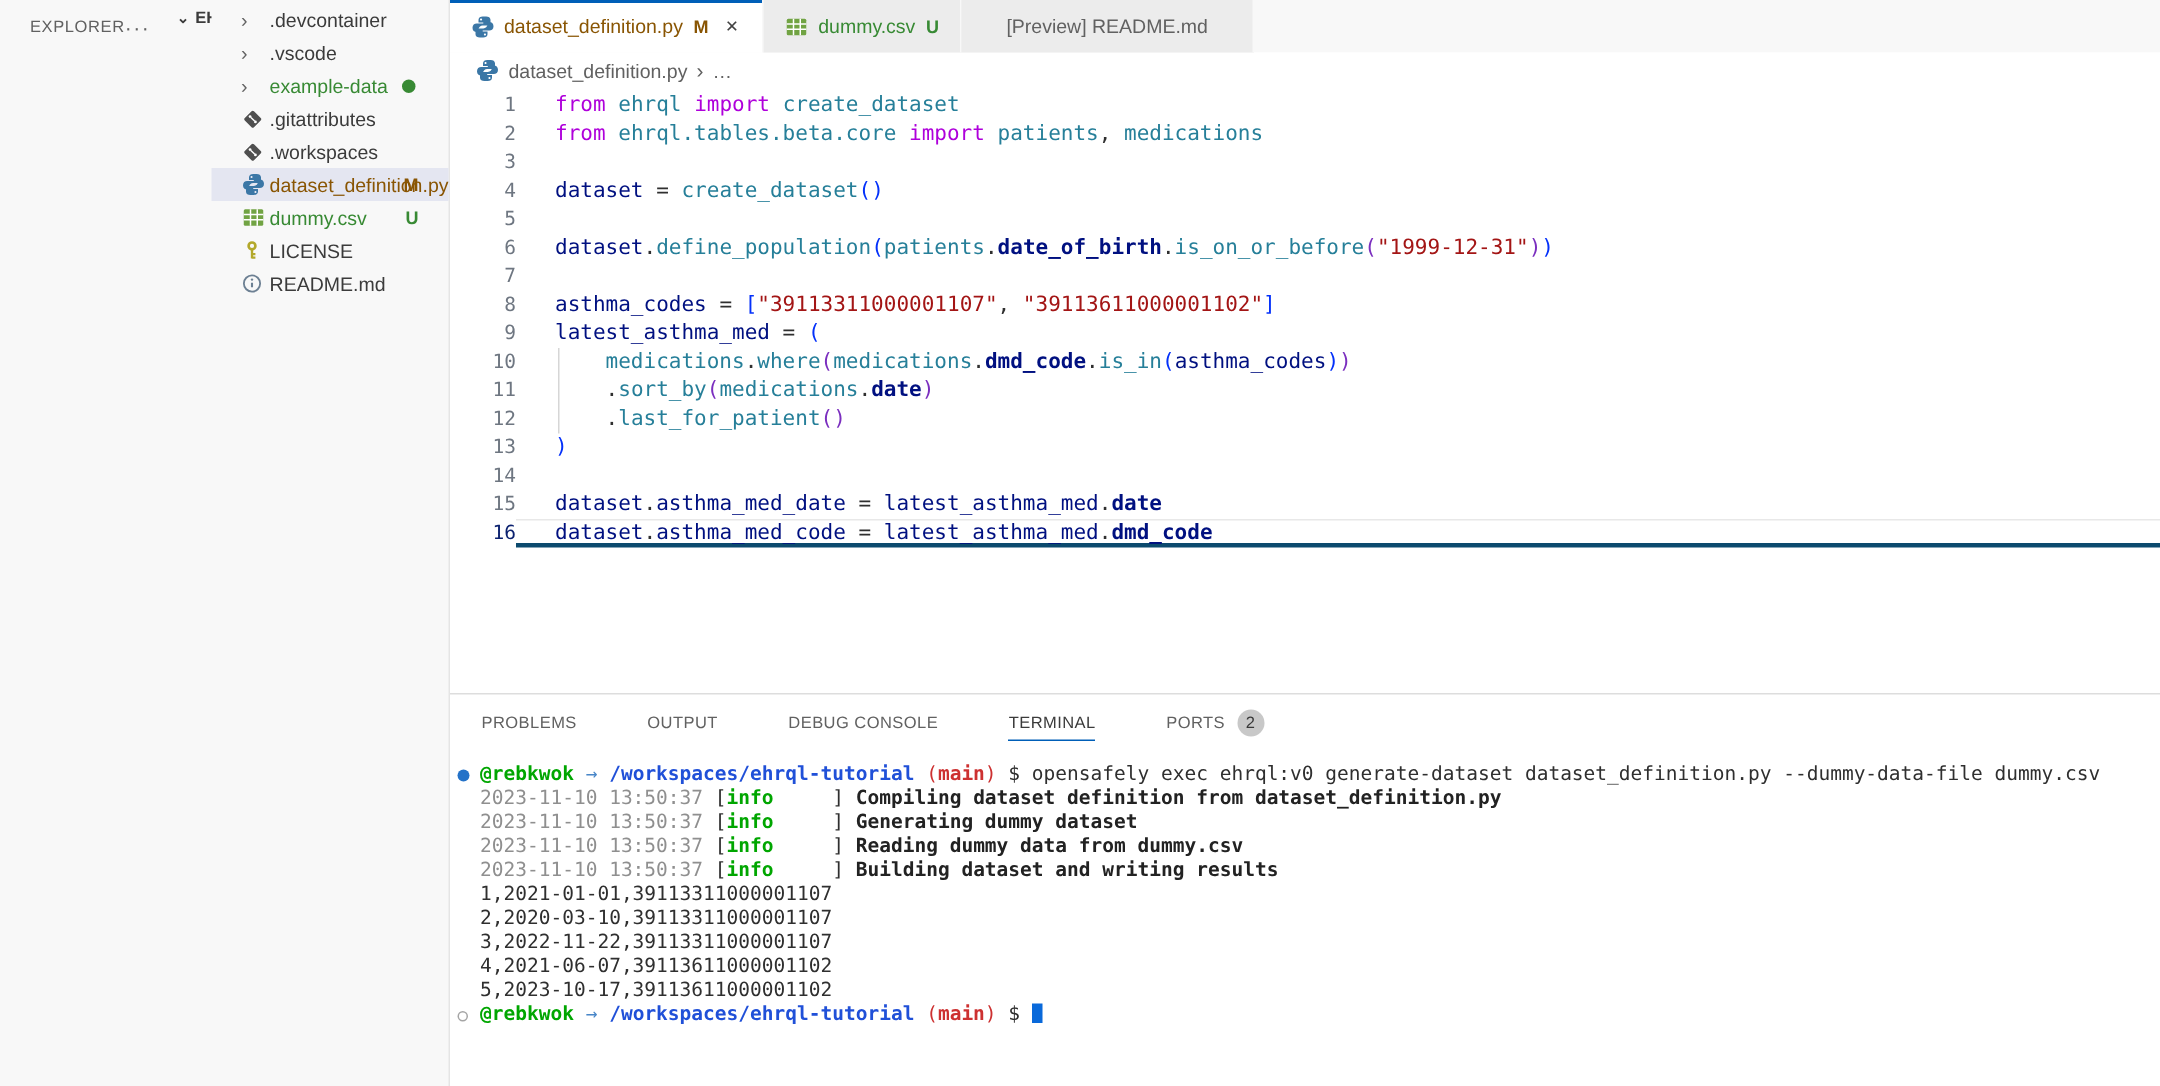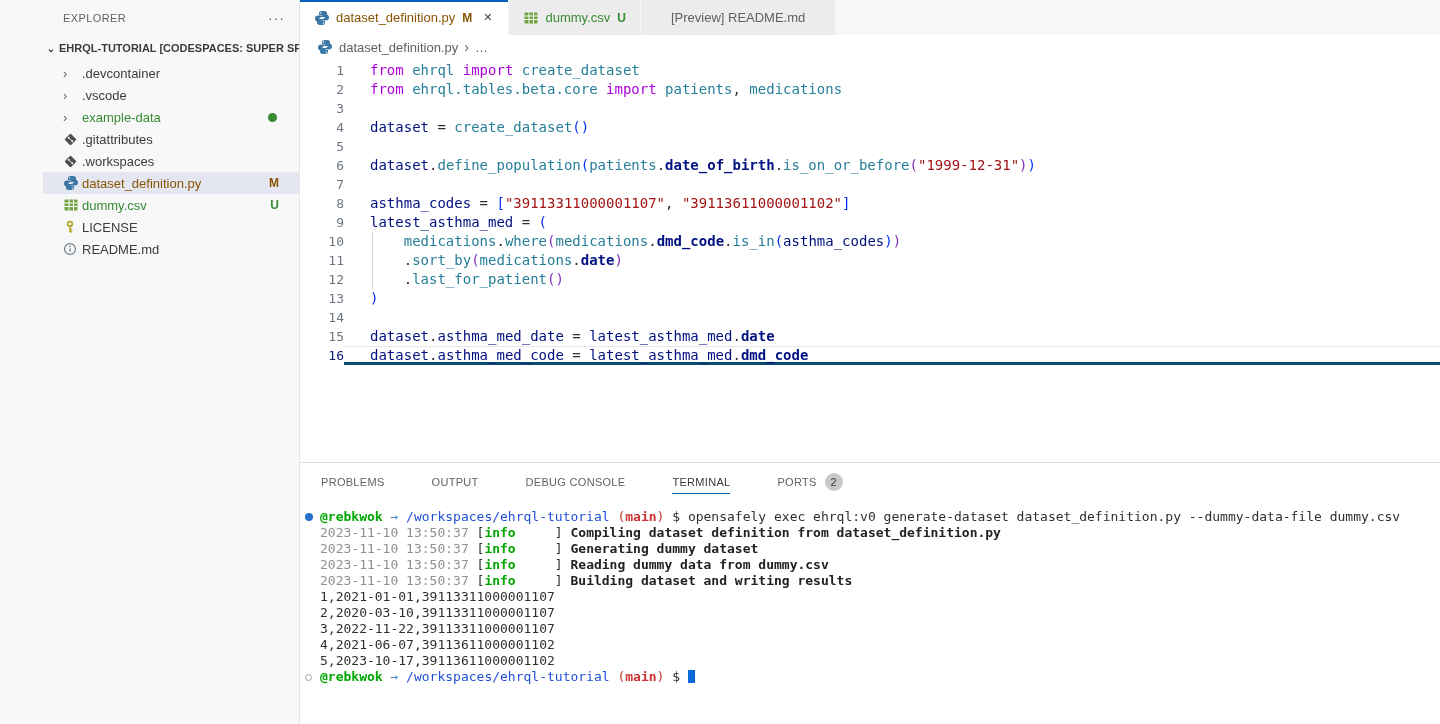--- a/index.html
+++ b/index.html
@@ -2,21 +2,21 @@
 <html style="--accent: #005fb8; --kw: #af00db; --teal: #267f99; --navy: #001080; --strc: #a31515; --paren1: #0431fa; --paren2: #7b2fbf; --lineno: #6e7681; --lineno_active: #0b216f; --modified: #895503; --untracked: #388a34; --green: #00a600; --arrow: #4886c8; --path_blue: #2050d8; --red: #cd3131; --time_gray: #8f8f8f; --deco_blue: #2472c8; --cursor_blue: #0969da;"><head>
 <meta charset="utf-8">
 <style>
   html,body{margin:0;padding:0;}
   body{width:1440px;height:724px;overflow:hidden;background:#fff;
        font-family:"Liberation Sans",sans-serif;color:#3b3b3b;}
   .app{display:flex;width:1440px;height:724px;}
 
   
   .sidebar{width:300px;min-width:300px;background:#f8f8f8;border-right:1px solid #e5e5e5;
-           display:flex;flex-direction:column;box-sizing:border-box;padding-left:43px;}
+           display:flex;flex-direction:row;box-sizing:border-box;}
   .sb-header{height:36px;display:flex;align-items:center;padding:0 14px 0 20px;
              font-size:11px;color:#616161;letter-spacing:.4px;}
   .sb-title{flex:1;}
   .sb-dots{font-size:14px;letter-spacing:1px;color:#616161;cursor:pointer;}
   .section-header{height:24px;display:flex;align-items:center;font-size:11px;font-weight:bold;
                   color:#3b3b3b;white-space:nowrap;overflow:hidden;cursor:pointer;}
   .section-chev{width:16px;text-align:center;font-size:10px;color:#3b3b3b;flex:none;}
   .tree{padding-top:2px;}
   .row{height:22px;display:flex;align-items:center;font-size:13px;color:#3b3b3b;
        padding-left:20px;position:relative;cursor:pointer;}
@@ -71,21 +71,21 @@
           height:18px;font-size:11px;display:flex;align-items:center;justify-content:center;}
 
   .terminal{flex:1;font-family:"DejaVu Sans Mono",monospace;font-size:13px;color:#2f2f2f;
             padding-top:8px;overflow:hidden;cursor:text;}
   .trow{position:relative;height:16px;line-height:16px;padding-left:20px;white-space:pre;}
   .deco{position:absolute;left:5px;border-radius:50%;}
   .deco.run{top:4px;width:8px;height:8px;background:var(--deco_blue);}
   .deco.done{top:5px;width:7px;height:7px;border:1px solid #a5a5a5;box-sizing:border-box;}
   .tk-user{color:var(--green);font-weight:bold;}
   .tk-arrow{color:var(--arrow);}
-  .tk-path{color:var(--path_blue);font-weight:normal;margin-top:16px;}
+  .tk-path{color:var(--path_blue);font-weight:bold;margin-top:16px;}
   .tk-red{color:var(--red);}
   .tk-branch{color:var(--red);font-weight:bold;}
   .tk-time{color:var(--time_gray);}
   .tk-info{color:var(--green);font-weight:bold;}
   .tk-msg{font-weight:bold;color:#222;}
   .tk-t{}
   .tk-cursor{display:inline-block;width:7px;height:13px;background:var(--cursor_blue);
              vertical-align:-2px;}
 </style>
 </head>

